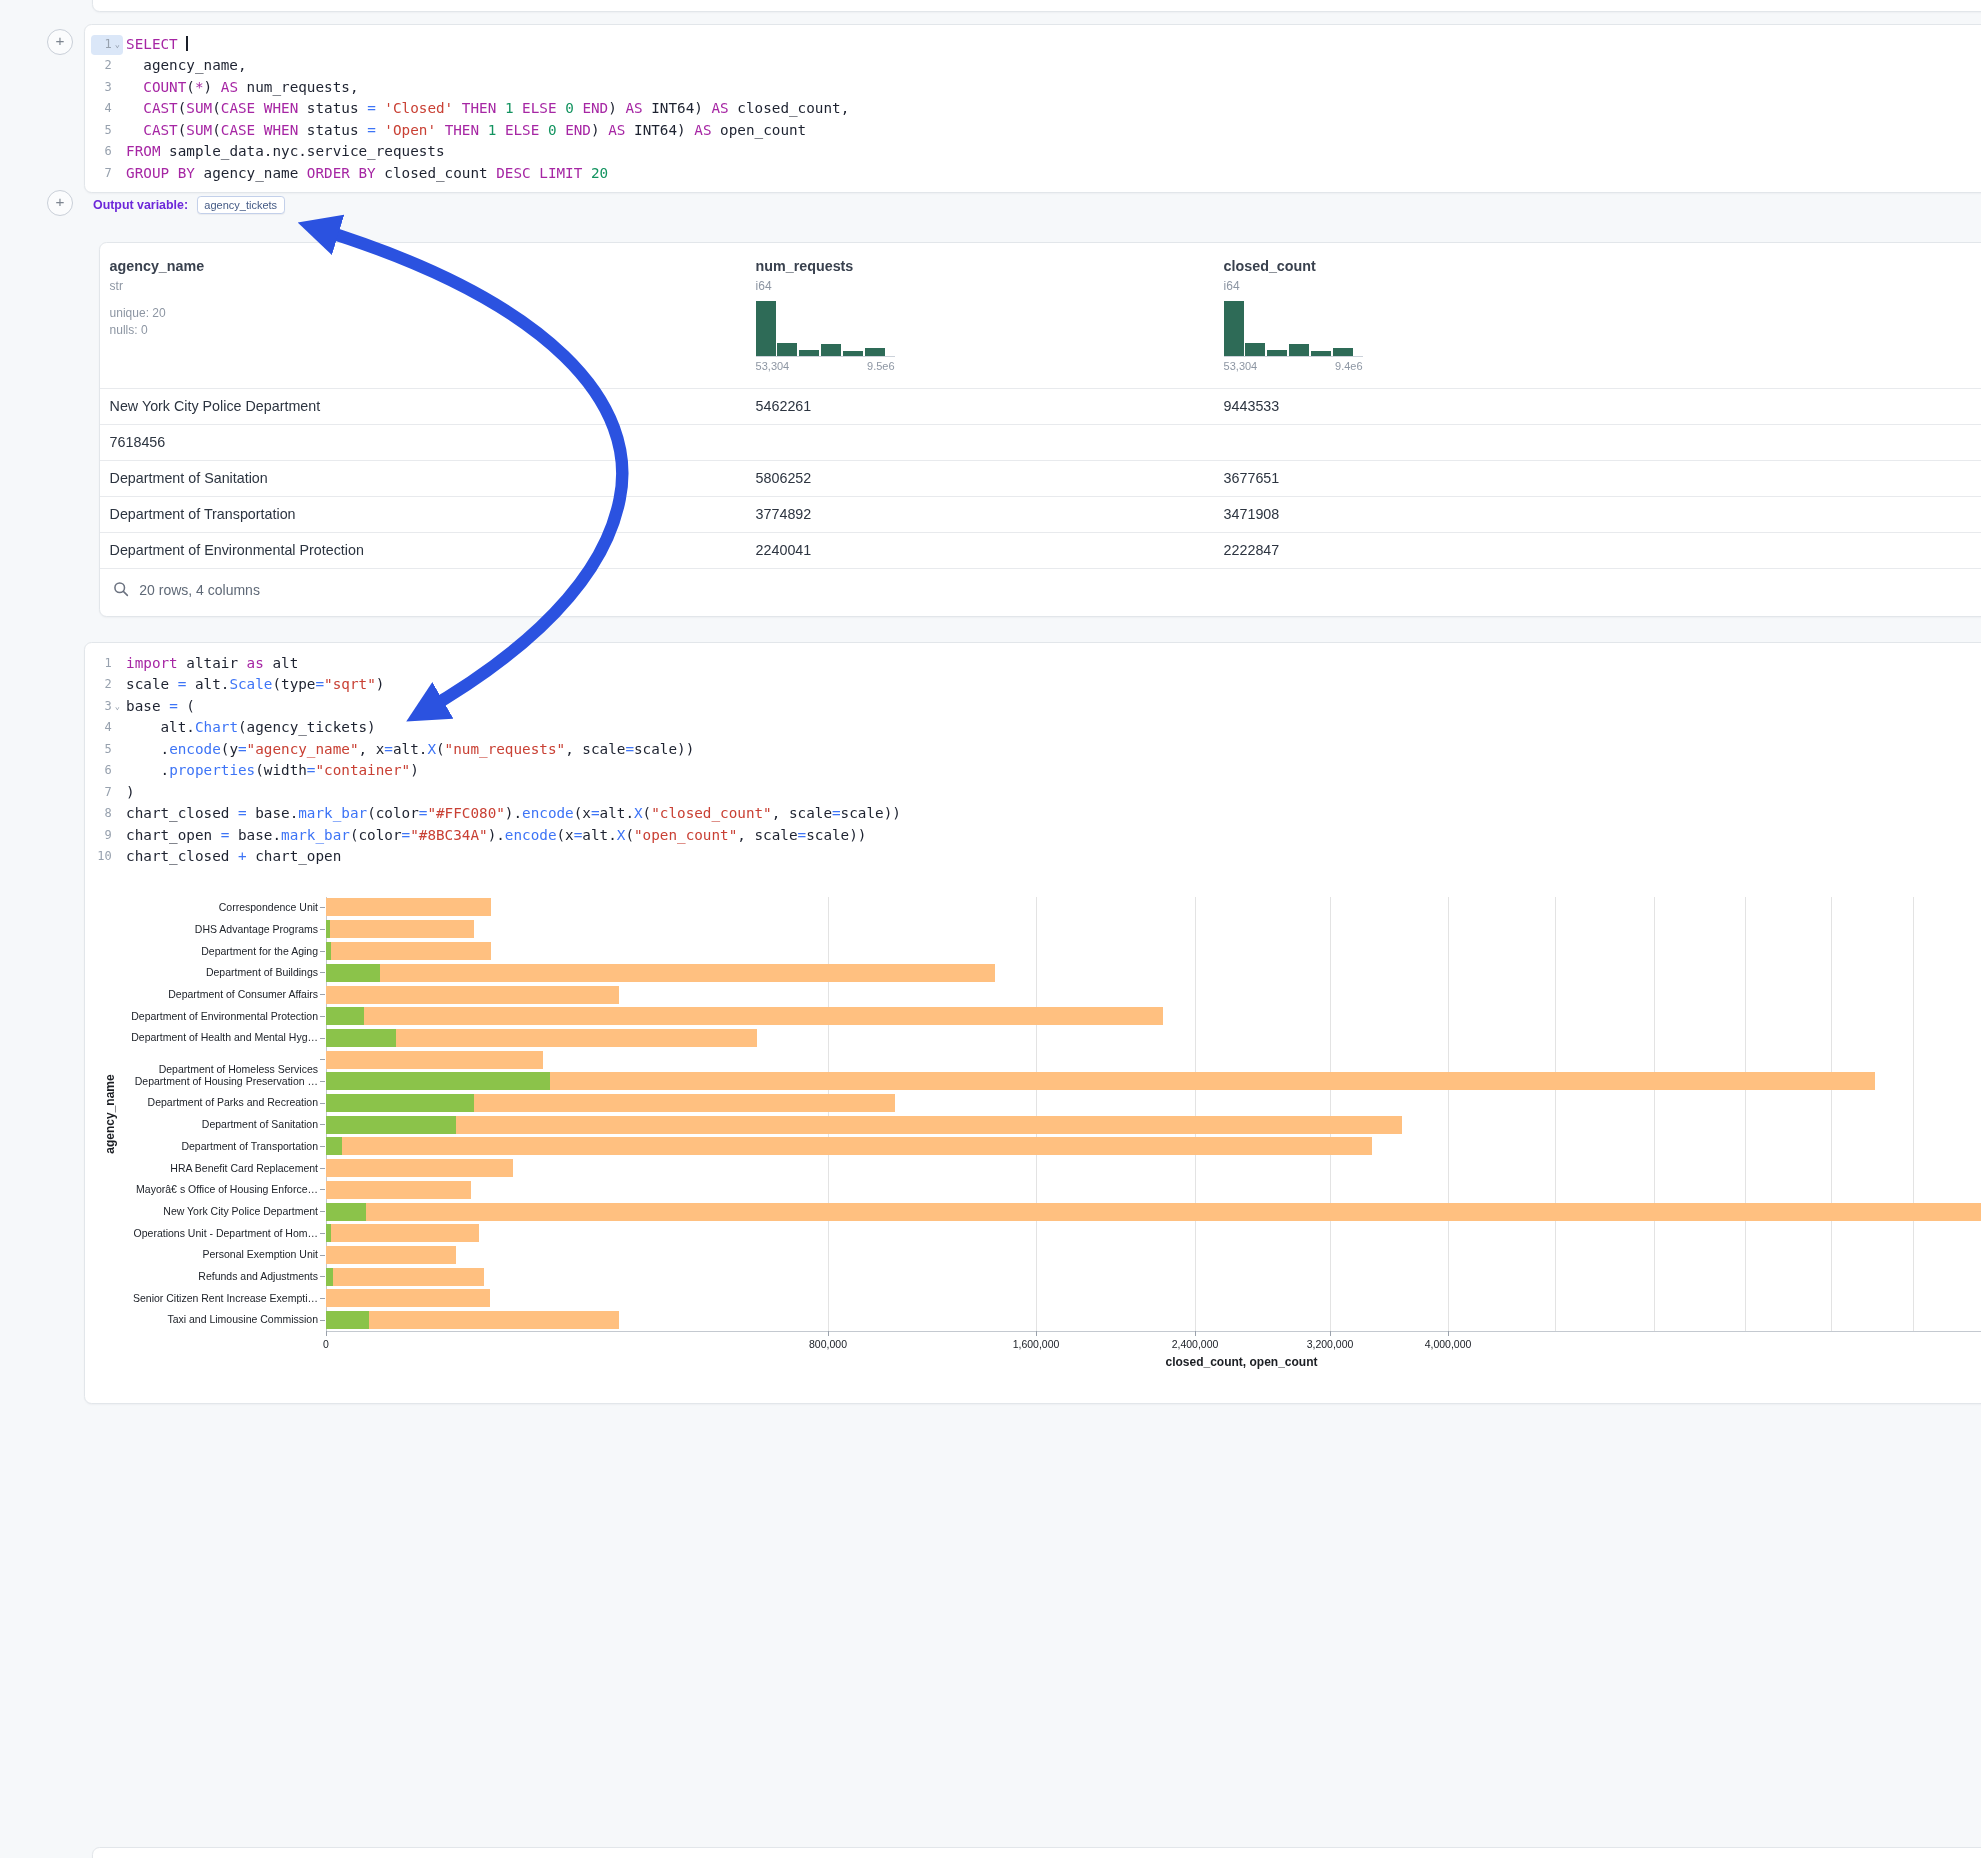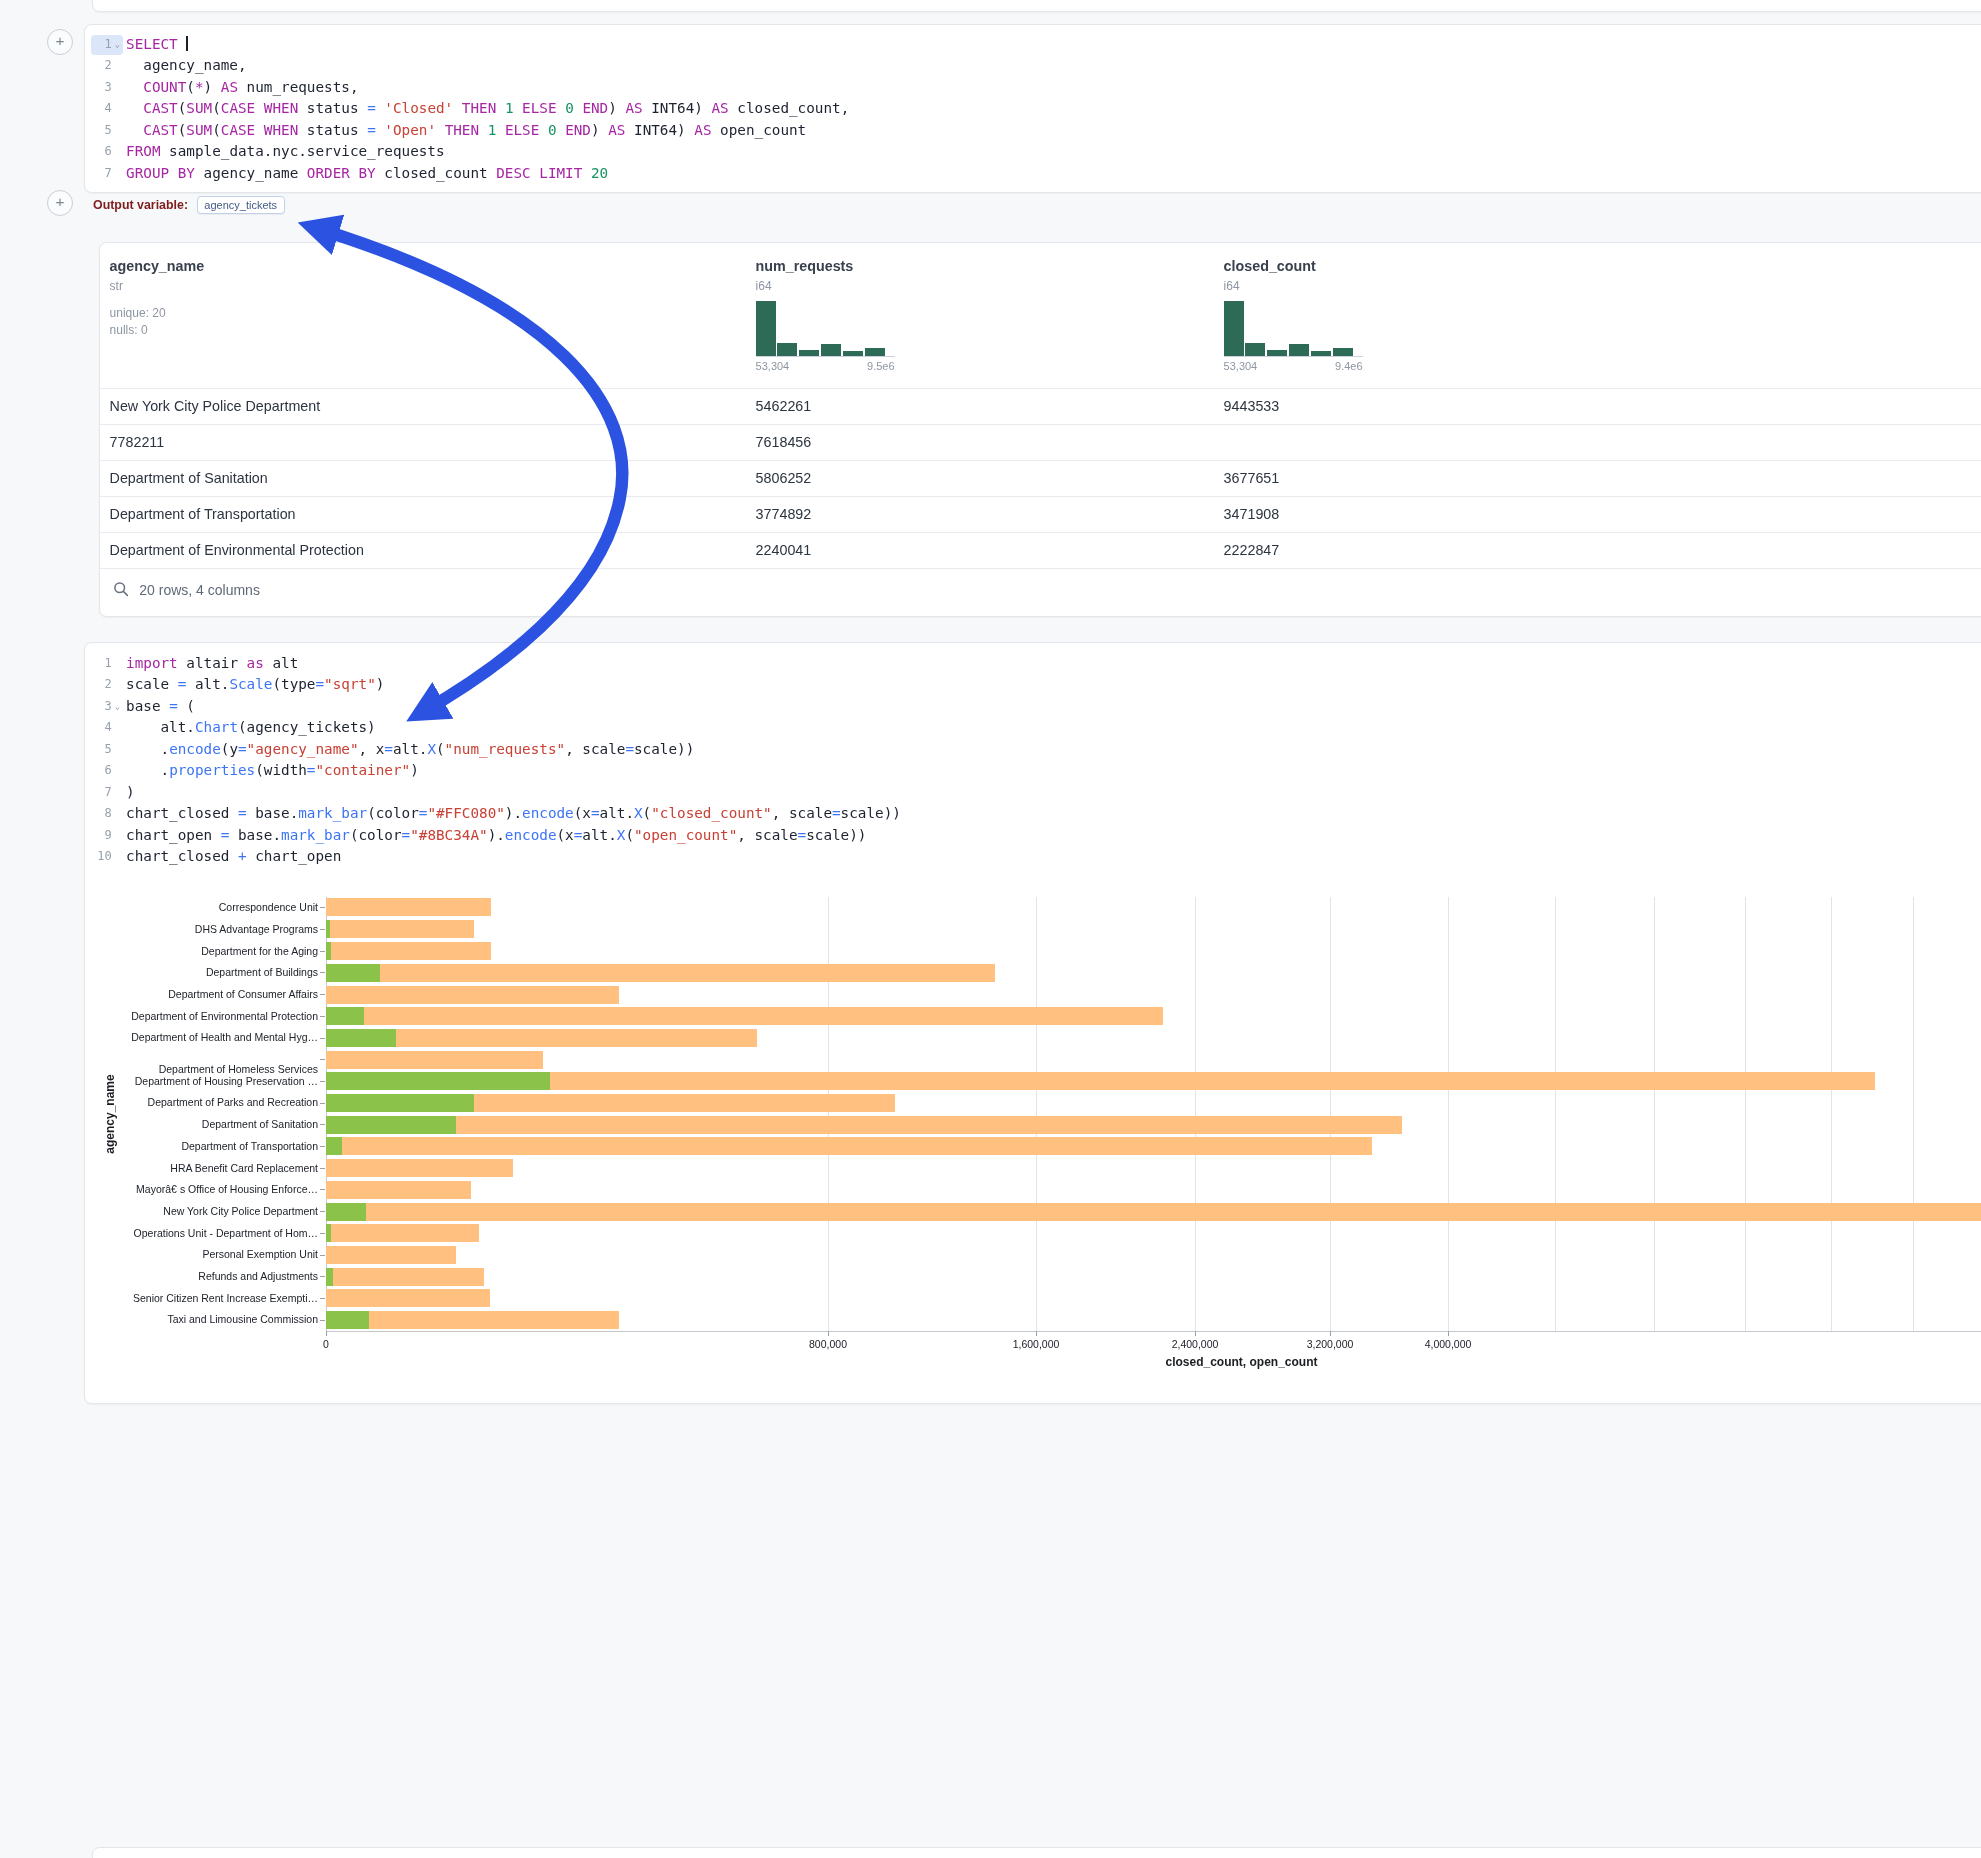--- a/index.html
+++ b/index.html
@@ -23,21 +23,21 @@
   .tk-k{color:#A626A4;}
   .tk-s{color:#C94034;}
   .tk-n{color:#12935F;}
   .tk-o{color:#3D74F6;}
   .tk-f{color:#3D74F6;}
   .tk-p{color:#1d2230;}
   .cursor{display:inline-block;width:1.4px;height:15.3px;background:#1a1f29;vertical-align:-2.9px;}
 
   
   .output-row{position:absolute;left:93px;top:196px;display:flex;align-items:center;gap:8.6px;}
-  .output-label{font-size:12.4px;font-weight:bold;color:#7f1d1d;}
+  .output-label{font-size:12.4px;font-weight:bold;color:#6d28d9;}
   .output-chip{border:1px solid #c3d0ea;border-radius:3.8px;background:#fff;padding:1.9px 6.7px;font-size:11px;color:#445a85;max-width:88px;overflow:hidden;white-space:nowrap;cursor:pointer;box-shadow:0 1px 1px rgba(16,24,40,.05);}
 
   
   .table-card{left:99px;top:242px;width:1978px;height:373px;overflow:hidden;}
   .thead{display:grid;grid-template-columns:646px 468px 1fr;height:145px;border-bottom:1px solid #e8eaed;}
   .th{padding:15.3px 0 0 9.6px;cursor:pointer;}
   .th-name{font-weight:bold;font-size:14.3px;color:#39414e;}
   .th-type{font-size:12px;color:#8d96a3;margin-top:4.8px;}
   .th-meta{font-size:12px;color:#8d96a3;margin-top:12.4px;}
   .th-meta div{line-height:17px;}
@@ -139,21 +139,20 @@
           </div>
         </div>
       </div>
     <div>
         <div class="trow">
           <div>New York City Police Department</div>
           <div>5462261</div>
           <div>9443533</div>
         </div>
         <div class="trow">
-          <div>7782211</div>
           <div>7618456</div>
         </div>
         <div class="trow">
           <div>Department of Sanitation</div>
           <div>5806252</div>
           <div>3677651</div>
         </div>
         <div class="trow">
           <div>Department of Transportation</div>
           <div>3774892</div>

